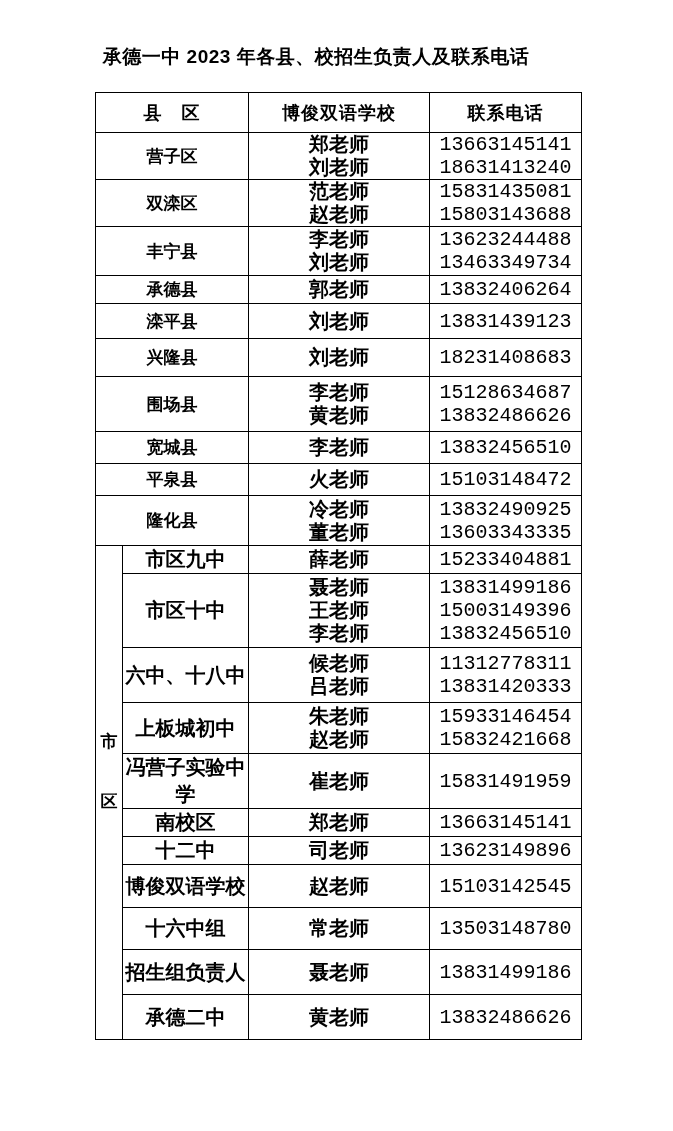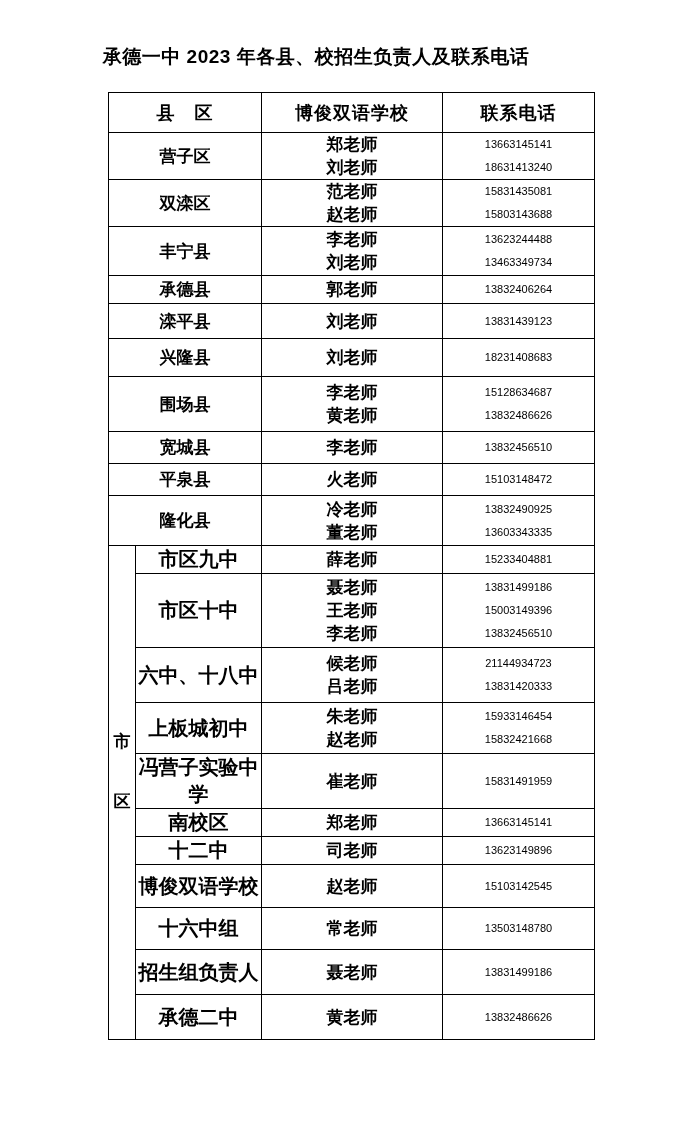--- a/index.html
+++ b/index.html
@@ -24,21 +24,21 @@
     margin: 0;
     text-align: center;
     font-size: 19px;
     font-weight: 700;
     letter-spacing: 0.5px;
     color: #000000;
   }
   table.contact-table {
     position: absolute;
     top: 92px;
-    left: 108px;
+    left: 95px;
     width: 486px;
     border-collapse: collapse;
     table-layout: fixed;
   }
   table.contact-table td {
     border: 1px solid #000000;
     padding: 0;
     margin: 0;
     text-align: center;
     vertical-align: middle;
@@ -53,26 +53,26 @@
   }
   td.name-cell {
     font-size: 17px;
     font-weight: 700;
   }
   td.school-cell {
     font-size: 20px;
     font-weight: 700;
   }
   td.person-cell {
-    font-size: 17px;
+    font-size: 20px;
     font-weight: 700;
   }
   td.phone-cell {
-    font-family: Liberation Sans, sans-serif;
-    font-size: 11px;
+    font-family: Liberation Mono, monospace;
+    font-size: 20px;
     font-weight: 400;
   }
   td .line {
     line-height: 23px;
   }
   td.group-cell {
     vertical-align: top;
     padding-top: 76px;
     font-size: 17px;
     font-weight: 700;
@@ -228,21 +228,21 @@
             <div class="line">13832456510</div>
           </td>
         </tr>
         <tr style="height: 55px;">
           <td class="school-cell">六中、十八中</td>
           <td class="person-cell">
             <div class="line">候老师</div>
             <div class="line">吕老师</div>
           </td>
           <td class="phone-cell">
-            <div class="line">21144934723</div>
+            <div class="line">11312778311</div>
             <div class="line">13831420333</div>
           </td>
         </tr>
         <tr style="height: 51px;">
           <td class="school-cell">上板城初中</td>
           <td class="person-cell">
             <div class="line">朱老师</div>
             <div class="line">赵老师</div>
           </td>
           <td class="phone-cell">

